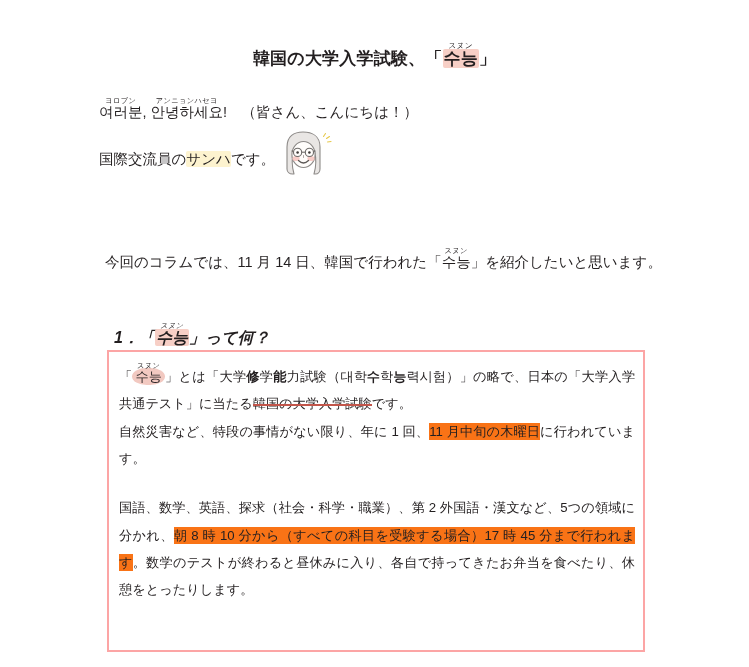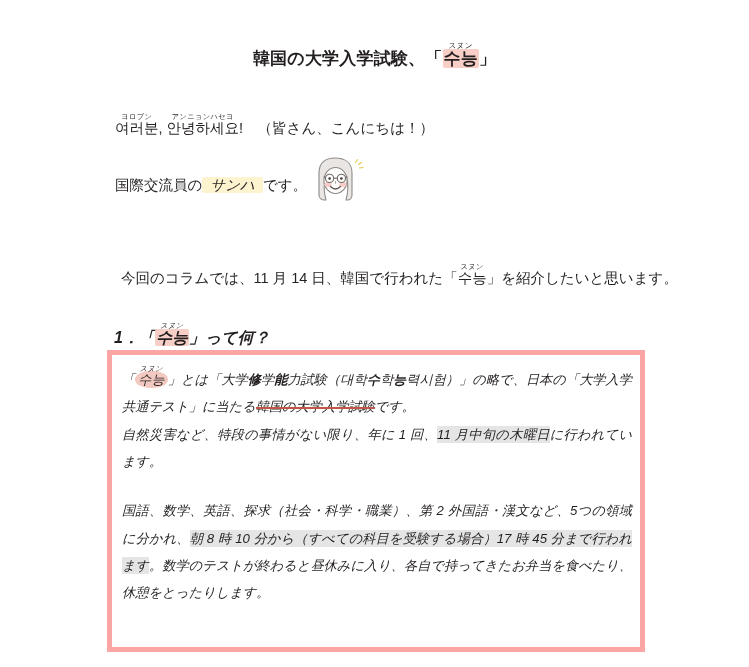--- a/index.html
+++ b/index.html
@@ -44,21 +44,21 @@
     position: absolute;
     left: 99px;
     top: 97px;
     width: 552px;
   }
 
   .para {
     font-family: "Liberation Sans", "DejaVu Sans", sans-serif;
     font-size: 14.5px;
     line-height: 1.55;
-    margin: 16px;
+    margin: 0;
     white-space: nowrap;
   }
 
   .greeting-line   { margin-bottom: 6px; }
   .intro-line      { margin-bottom: 0; position: relative; }
   .q-line          { position: absolute; left: 0; top: 104px; }
   .lead-line       { position: absolute; left: 6px; top: 150px; }
 
   
   ruby {
@@ -84,25 +84,24 @@
   .hl-pink-blob {
     background: #f2c9c1;
     border-radius: 50% / 55%;
     padding: 1px 3px;
     box-decoration-break: clone;
     -webkit-box-decoration-break: clone;
   }
   .hl-yellow {
     background: #fdf3cf;
     border-radius: 2px;
-    padding: 0 8px;
-    font-style: italic;
+    padding: 0 0;
   }
   .hl-band {
-    background: #e5e5e5;
+    background: #f97316;
     padding: 1px 0;
     box-decoration-break: clone;
     -webkit-box-decoration-break: clone;
   }
   .strike-red {
     position: relative;
     color: #231f20;
   }
   .strike-red::after {
     content: "";
@@ -138,24 +137,23 @@
   }
 
   
   .content-box {
     position: absolute;
     left: 107px;
     top: 350px;
     width: 538px;
     height: 302px;
     box-sizing: border-box;
-    border: 5px solid #fca5a5;
+    border: 2px solid #fca5a5;
     background: #ffffff;
     padding: 10px 8px 0 10px;
-    font-style: italic;
   }
   .box-para {
     font-family: "Liberation Sans", "DejaVu Sans", sans-serif;
     font-size: 13.2px;
     line-height: 2.07;
     margin: 0;
     text-align: justify;
     text-justify: inter-character;
   }
   .box-gap { height: 22px; }

